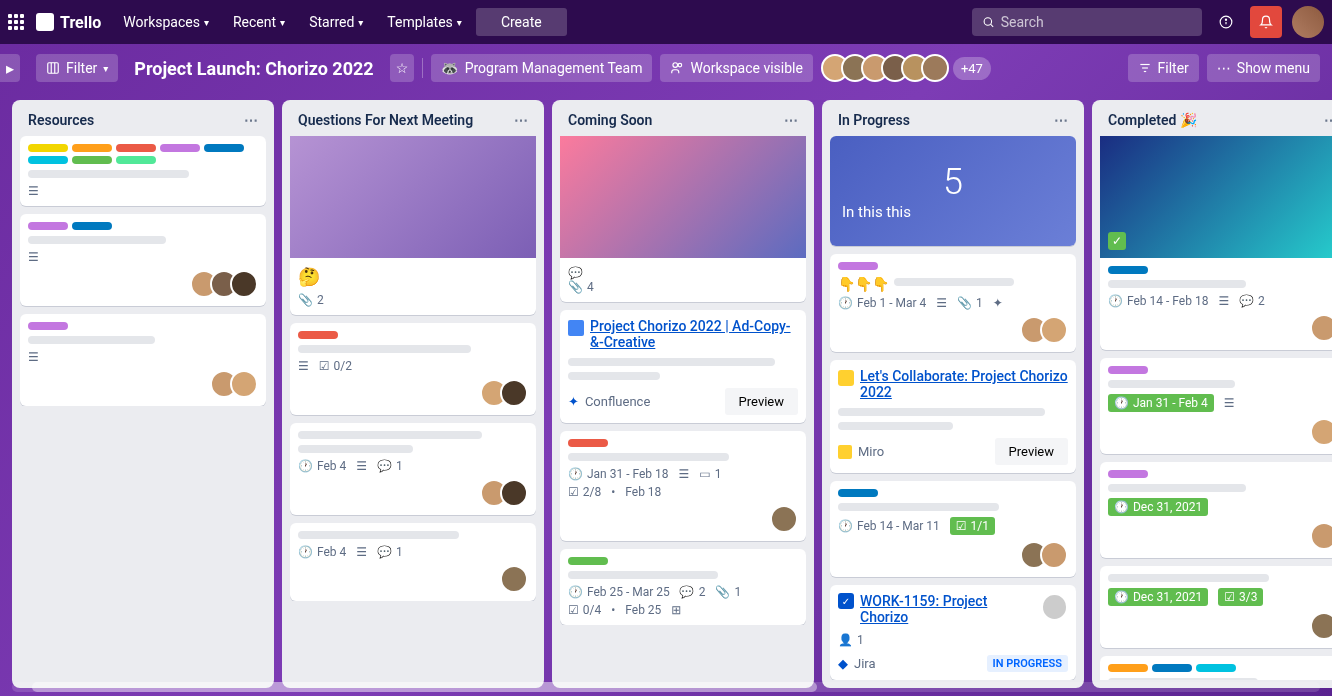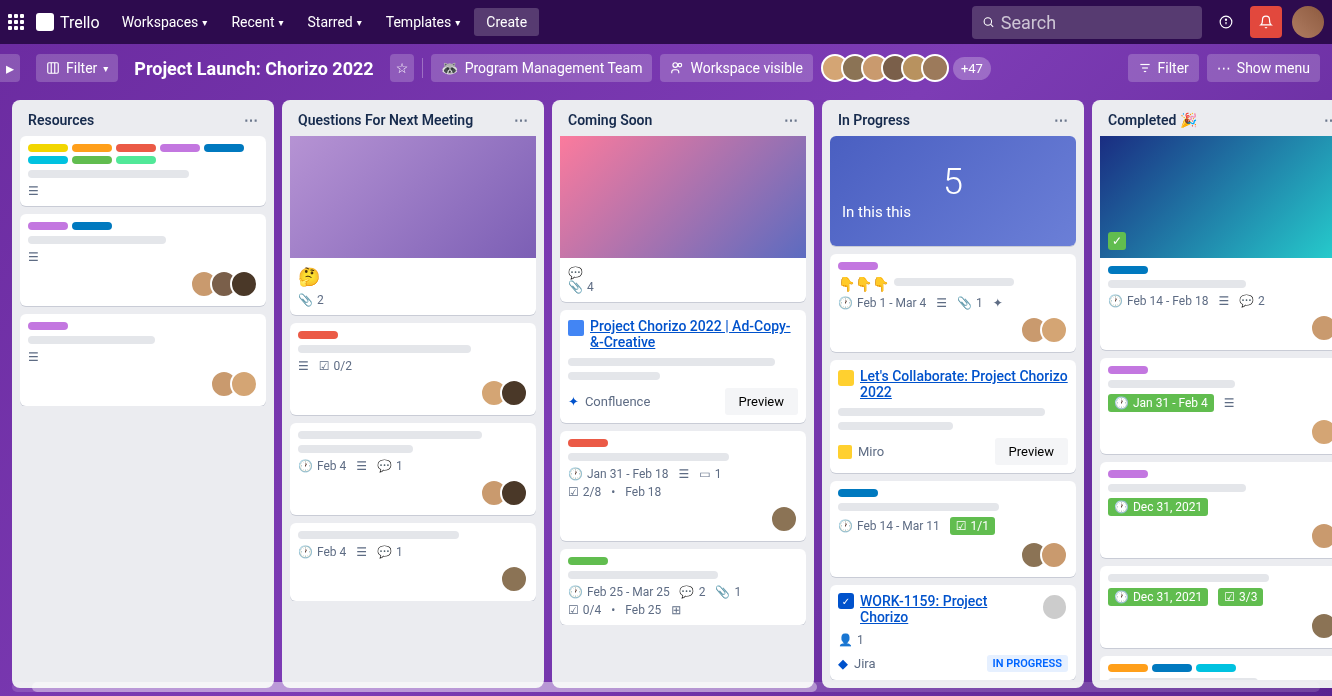--- a/index.html
+++ b/index.html
@@ -1,25 +1,25 @@
 <!DOCTYPE html>
 <html><head>
 <meta charset="utf-8">
 <style>
 *{box-sizing:border-box;margin:0;padding:0;font-family:-apple-system,BlinkMacSystemFont,"Segoe UI",Roboto,sans-serif}
 body{width:1332px;height:696px;background:linear-gradient(135deg,#6b2ba0 0%,#7d3cb5 50%,#5a2390 100%);overflow:hidden;position:relative}
 .topbar{height:44px;background:#2d0b4e;display:flex;align-items:center;padding:0 8px;color:#fff;gap:4px}
-.logo{display:flex;align-items:center;gap:6px;font-weight:400;font-size:16px;margin-right:8px}
+.logo{display:flex;align-items:center;gap:6px;font-weight:700;font-size:16px;margin-right:8px}
 .logo-icon{width:18px;height:18px;background:#fff;border-radius:3px;position:relative}
 .apps-icon{width:16px;height:16px;display:grid;grid-template-columns:repeat(3,1fr);grid-template-rows:repeat(3,1fr);gap:2px;margin-right:8px}
 .apps-icon span{background:#fff;border-radius:1px}
 .nav-btn{background:transparent;border:none;color:#fff;padding:6px 10px;font-size:14px;cursor:pointer;display:flex;align-items:center;gap:4px;border-radius:3px}
-.create-btn{background:rgba(255,255,255,0.2);padding:6px 12px;border-radius:3px;font-size:14px;cursor:pointer}
+.create-btn{background:rgba(255,255,255,0.2);padding:6px 25px;border-radius:3px;font-size:14px;cursor:pointer}
 .search{margin-left:auto;background:rgba(255,255,255,0.2);border-radius:4px;padding:6px 10px;width:230px;display:flex;align-items:center;gap:6px;color:#fff}
-.search input{background:transparent;border:none;color:#fff;outline:none;font-size:18px;width:100%}
+.search input{background:transparent;border:none;color:#fff;outline:none;font-size:14px;width:100%}
 .search input::placeholder{color:rgba(255,255,255,0.7)}
 .icon-btn{width:32px;height:32px;border-radius:4px;display:flex;align-items:center;justify-content:center;cursor:pointer;margin-left:4px}
 .bell{background:#e2483d}
 .avatar{width:32px;height:32px;border-radius:50%;background:#888}
 .avatar-sm{width:28px;height:28px;border-radius:50%;background:#888;border:2px solid #fff;margin-left:-8px}
 .avatar-sm:first-child{margin-left:0}
 .boardbar{height:48px;display:flex;align-items:center;padding:0 12px;gap:8px;color:#fff}
 .expander{width:20px;height:28px;background:rgba(255,255,255,0.2);border-radius:0 4px 4px 0;display:flex;align-items:center;justify-content:center;position:absolute;left:0;cursor:pointer}
 .board-chip{background:rgba(255,255,255,0.2);padding:6px 10px;border-radius:4px;display:flex;align-items:center;gap:6px;font-size:14px;cursor:pointer}
 .board-title{font-size:18px;font-weight:700;margin:0 8px}

